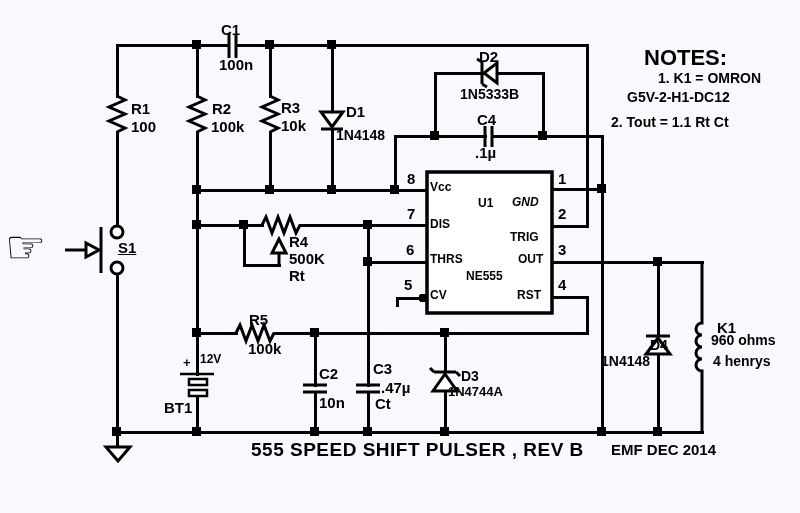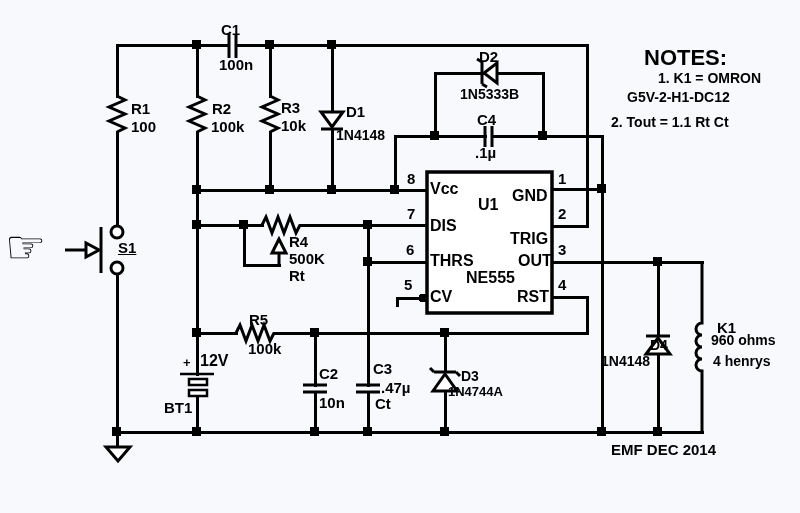--- a/index.html
+++ b/index.html
@@ -1,21 +1,21 @@
 <!DOCTYPE html>
 <html><head>
 <meta charset="utf-8">
 <style>
   html,body{margin:0;padding:0;background:#e9edf5;}
   #canvas{position:relative;width:800px;height:513px;background:#f7f9fd;overflow:hidden;
           font-family:"Liberation Sans",sans-serif;}
   #wires{position:absolute;left:0;top:0;}
   .lbl{position:absolute;font-weight:bold;color:#000;white-space:nowrap;line-height:1;
        font-family:"Liberation Sans",sans-serif;font-size:15px;}
-  .f13{font-size:13px;} .f14{font-size:14px;} .f16{font-size:16px;}
+  .f13{font-size:13px;} .f14{font-size:14px;} .f16{font-size:12px;}
   .f18{font-size:22px;} .f19{font-size:19px;letter-spacing:.5px;}
   .hand{position:absolute;font-size:46px;color:#000;line-height:1;}
 </style>
 </head>
 <body>
 
 <div id="canvas">
 
 <svg id="wires" width="800" height="513" viewBox="0 0 800 513">
 
@@ -177,33 +177,34 @@
 <div class="lbl" style="left:717px;top:320px;">K1</div>
 <div class="lbl f14" style="left:711px;top:333px;">960 ohms</div>
 <div class="lbl f14" style="left:713px;top:354px;">4 henrys</div>
 
 <div class="lbl f16" style="left:478px;top:197px;">U1</div>
 <div class="lbl f16" style="left:466px;top:270px;">NE555</div>
 <div class="lbl f16" style="left:430px;top:181px;">Vcc</div>
 <div class="lbl f16" style="left:430px;top:218px;">DIS</div>
 <div class="lbl f16" style="left:430px;top:253px;">THRS</div>
 <div class="lbl f16" style="left:430px;top:289px;">CV</div>
-<div class="lbl f16" style="left:512px;top:188px;">GND</div>
+<div class="lbl f16" style="left:512px;top:196px;font-style:italic;">GND</div>
 <div class="lbl f16" style="left:510px;top:219px;margin-top:12px;">TRIG</div>
 <div class="lbl f16" style="left:518px;top:253px;">OUT</div>
 <div class="lbl f16" style="left:517px;top:289px;">RST</div>
 <div class="lbl" style="left:407px;top:171px;">8</div>
 <div class="lbl" style="left:407px;top:206px;">7</div>
 <div class="lbl" style="left:406px;top:242px;">6</div>
 <div class="lbl" style="left:404px;top:277px;">5</div>
 <div class="lbl" style="left:558px;top:171px;">1</div>
 <div class="lbl" style="left:558px;top:206px;">2</div>
 <div class="lbl" style="left:558px;top:242px;">3</div>
 <div class="lbl" style="left:558px;top:277px;">4</div>
 
 <div class="lbl f18" style="left:644px;top:47px;">NOTES:</div>
 <div class="lbl f14" style="left:611px;top:71px;margin-left:47px;">1. K1 = OMRON</div>
 <div class="lbl f14" style="left:627px;top:90px;">G5V-2-H1-DC12</div>
 <div class="lbl f14" style="left:611px;top:115px;">2. Tout = 1.1 Rt Ct</div>
 
+<div class="lbl f19" style="left:251px;top:440px;">555 SPEED SHIFT PULSER , REV B</div>
 <div class="lbl" style="left:611px;top:442px;">EMF DEC 2014</div>
 
 </div>
 
 </body></html>

